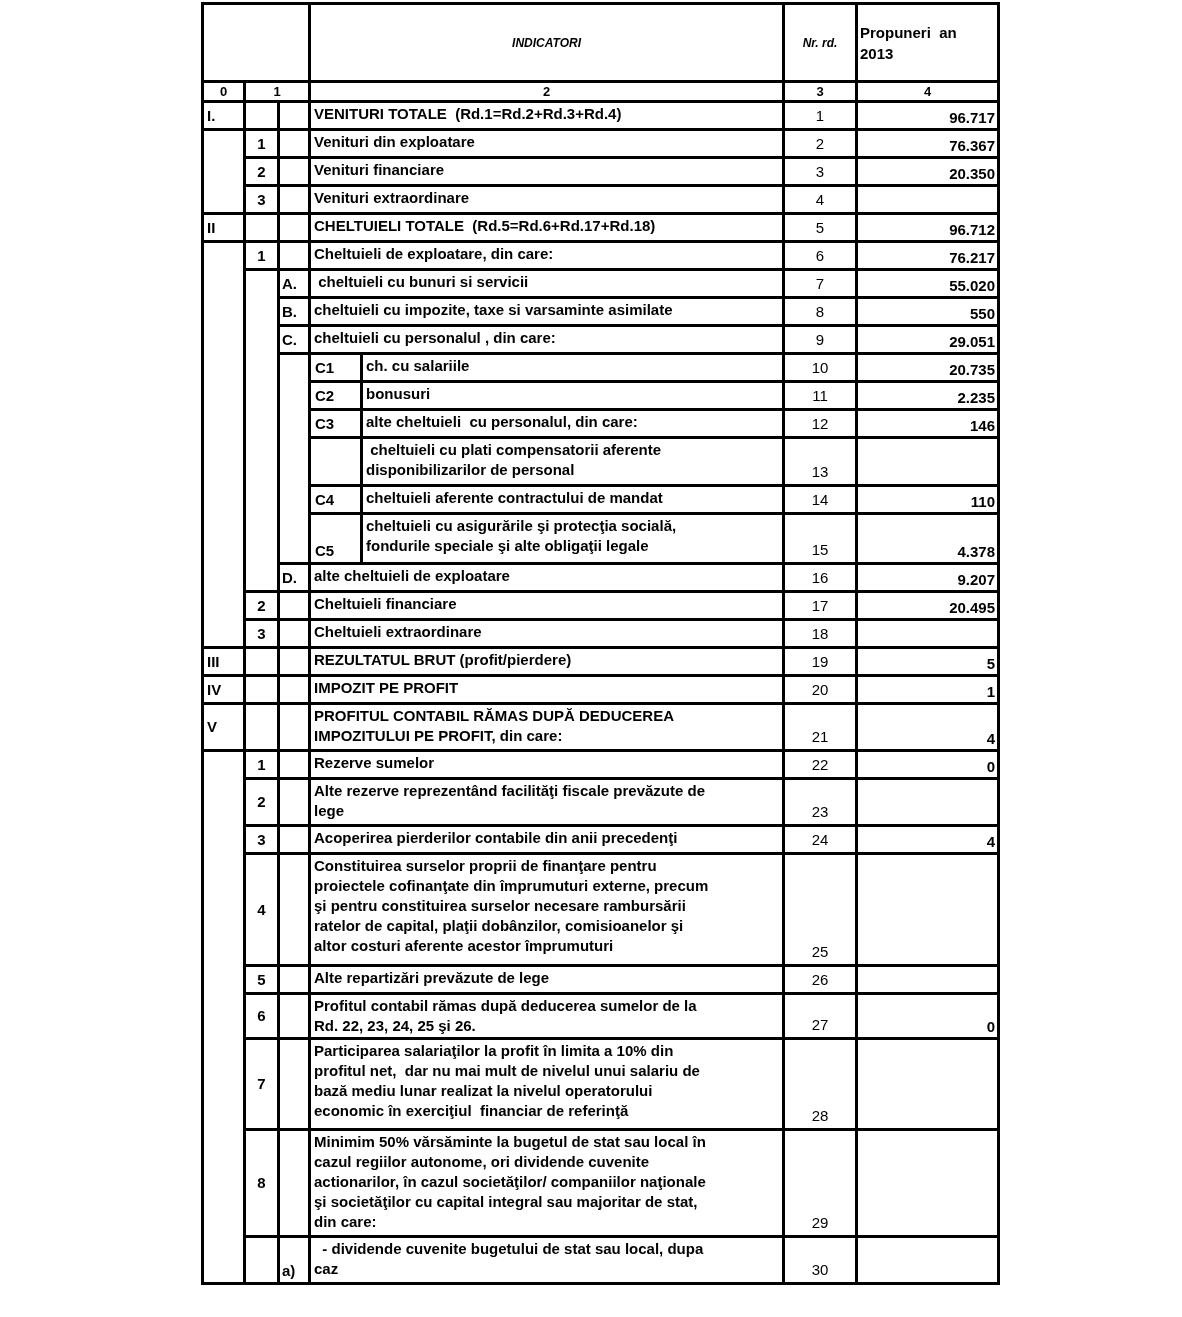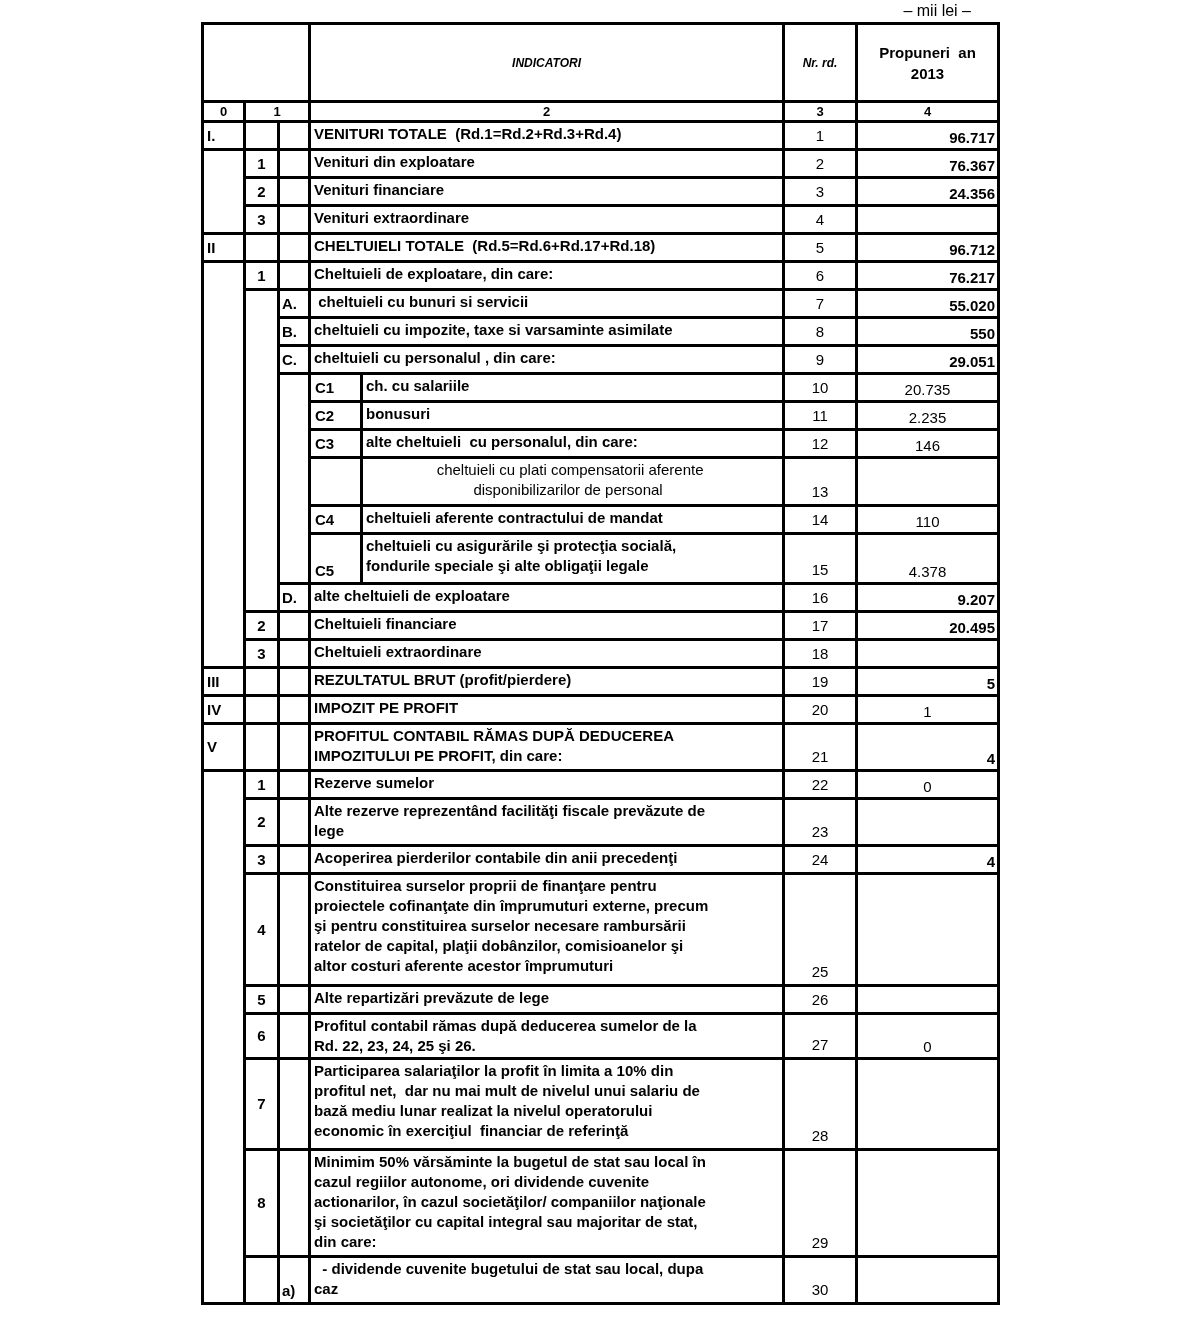--- a/index.html
+++ b/index.html
@@ -30,31 +30,30 @@
   .r48{height:48px}.r50{height:50px}.r78{height:78px}.r91{height:91px}
   .r107{height:107px}.r112{height:112px}
   
   .c0{padding-left:3px;}
   .c1{text-align:center;}
   .c2{padding-left:2px;}
   .cl{padding-left:4px;}
   .txt{white-space:pre-wrap;vertical-align:top;padding-left:3px;padding-right:12px;}
   .nr{text-align:center;font-weight:normal;vertical-align:bottom;padding-bottom:2px;}
   .val{text-align:right;vertical-align:bottom;padding-right:2px;padding-bottom:0;}
-  .light{font-weight:normal;text-align:center;}
+  .light{font-weight:bold;}
   .vb{vertical-align:bottom;}
   .hdr{text-align:center;font-size:12px;font-style:italic;}
-  .hdr-prop{text-align:center;font-size:15px;white-space:pre-wrap;line-height:21px;}
+  .hdr-prop{text-align:left;font-size:15px;white-space:pre-wrap;line-height:21px;}
   .colnum td{font-size:13px;font-weight:bold;text-align:center;line-height:14px;padding:1px;}
 </style>
 </head>
 <body>
 
 <div class="sheet">
-  <div class="mii-lei">– mii lei –</div>
 
   <table class="budget">
     <colgroup>
       <col style="width:42px">
         <col style="width:34px">
         <col style="width:31px">
       <col style="width:52px">
         <col style="width:422px">
         <col style="width:73px">
       <col style="width:142px">
@@ -91,21 +90,21 @@
         <td class="c2"></td>
         <td colspan="2" class="txt">Venituri din exploatare</td>
         <td class="nr">2</td>
         <td class="val">76.367</td>
       </tr>
       <tr class="r28">
         <td class="c1">2</td>
         <td class="c2"></td>
         <td colspan="2" class="txt">Venituri financiare</td>
         <td class="nr">3</td>
-        <td class="val">24.356</td>
+        <td class="val">20.350</td>
       </tr>
       <tr class="r28">
         <td class="c1">3</td>
         <td class="c2"></td>
         <td colspan="2" class="txt">Venituri extraordinare</td>
         <td class="nr">4</td>
         <td class="val"></td>
       </tr>
 
       <tr class="r28">

